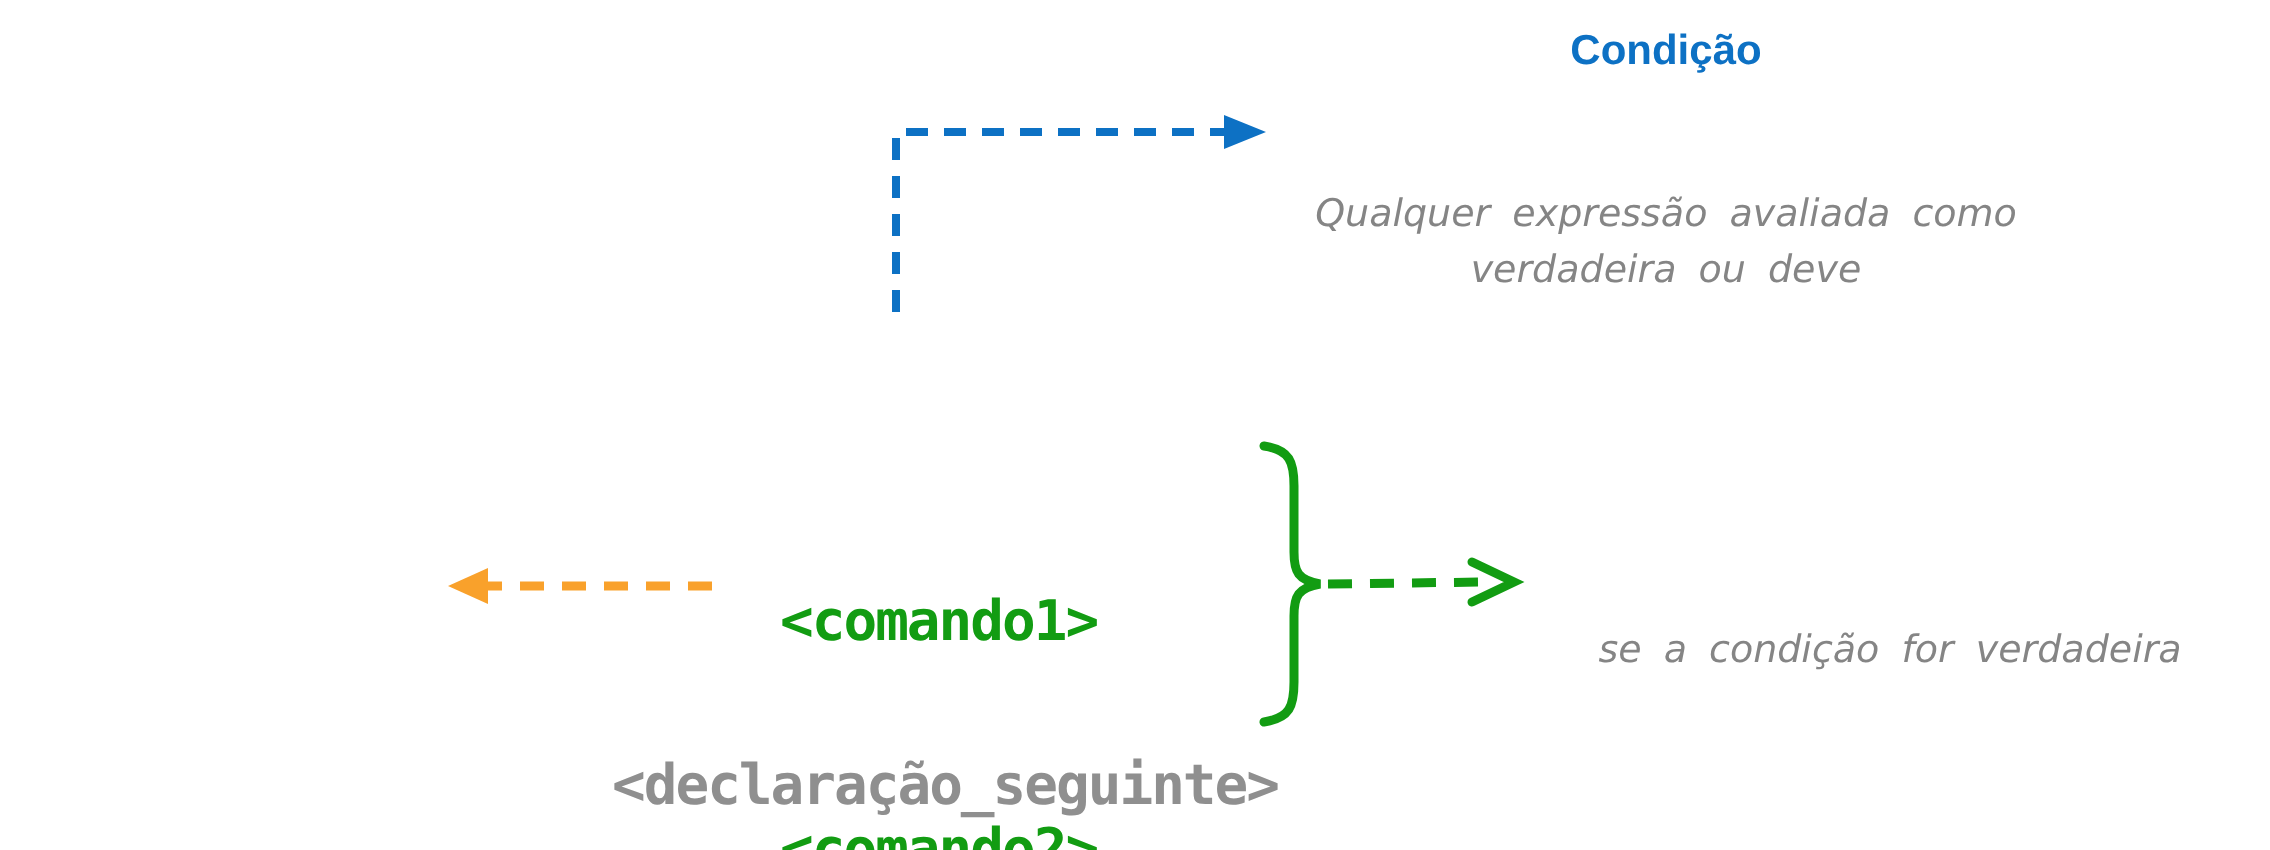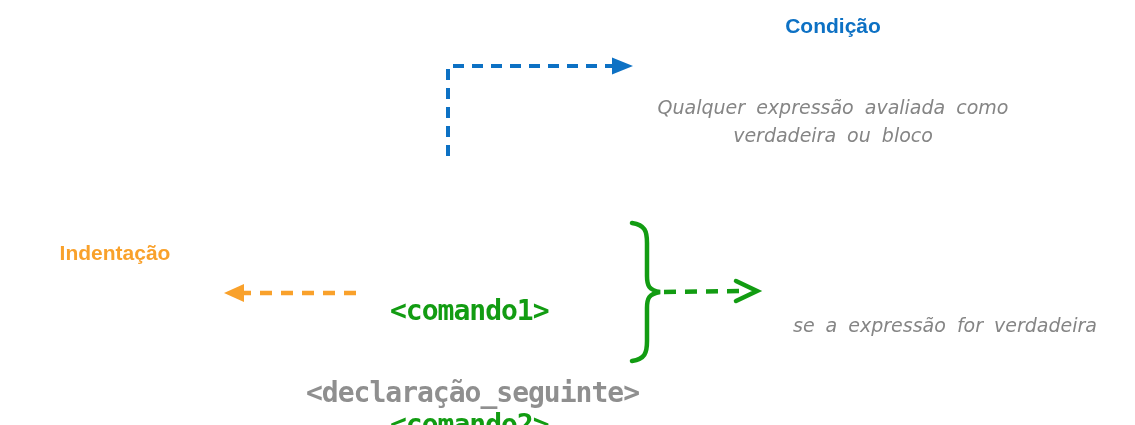--- a/index.html
+++ b/index.html
@@ -86,27 +86,26 @@
 
     <path d="M632,223 C645,225 647,231 647,243 L647,276 C647,286 649,290 660,292 C649,294 647,298 647,308 L647,341 C647,353 645,359 632,361" fill="none" stroke="#129c12" stroke-width="4.5" stroke-linecap="round"></path>
 
     <line x1="664" y1="292" x2="742" y2="291" stroke="#129c12" stroke-width="4.5" stroke-dasharray="12 9"></line>
     <polyline points="736,281 757,291 736,301" fill="none" stroke="#129c12" stroke-width="4.5" stroke-linecap="round" stroke-linejoin="miter"></polyline>
   </svg>
 
   <div class="abs callout-title t-blue condicao-title">Condição</div>
   <div class="abs note condicao-note">
     <div>Qualquer expressão avaliada como</div>
-    <div>verdadeira ou bloco</div>
+    <div>verdadeira ou deve</div>
   </div>
 
-  <div class="abs callout-title t-orange indent-title">Indentação</div>
 
   <div class="abs note bloco-note">
-    <div>se a expressão for verdadeira</div>
+    <div>se a condição for verdadeira</div>
   </div>
 
 
   <div class="abs code commands">
     <div>&lt;comando1&gt;</div>
     <div>&lt;comando2&gt;</div>
     
     
   </div>
 

